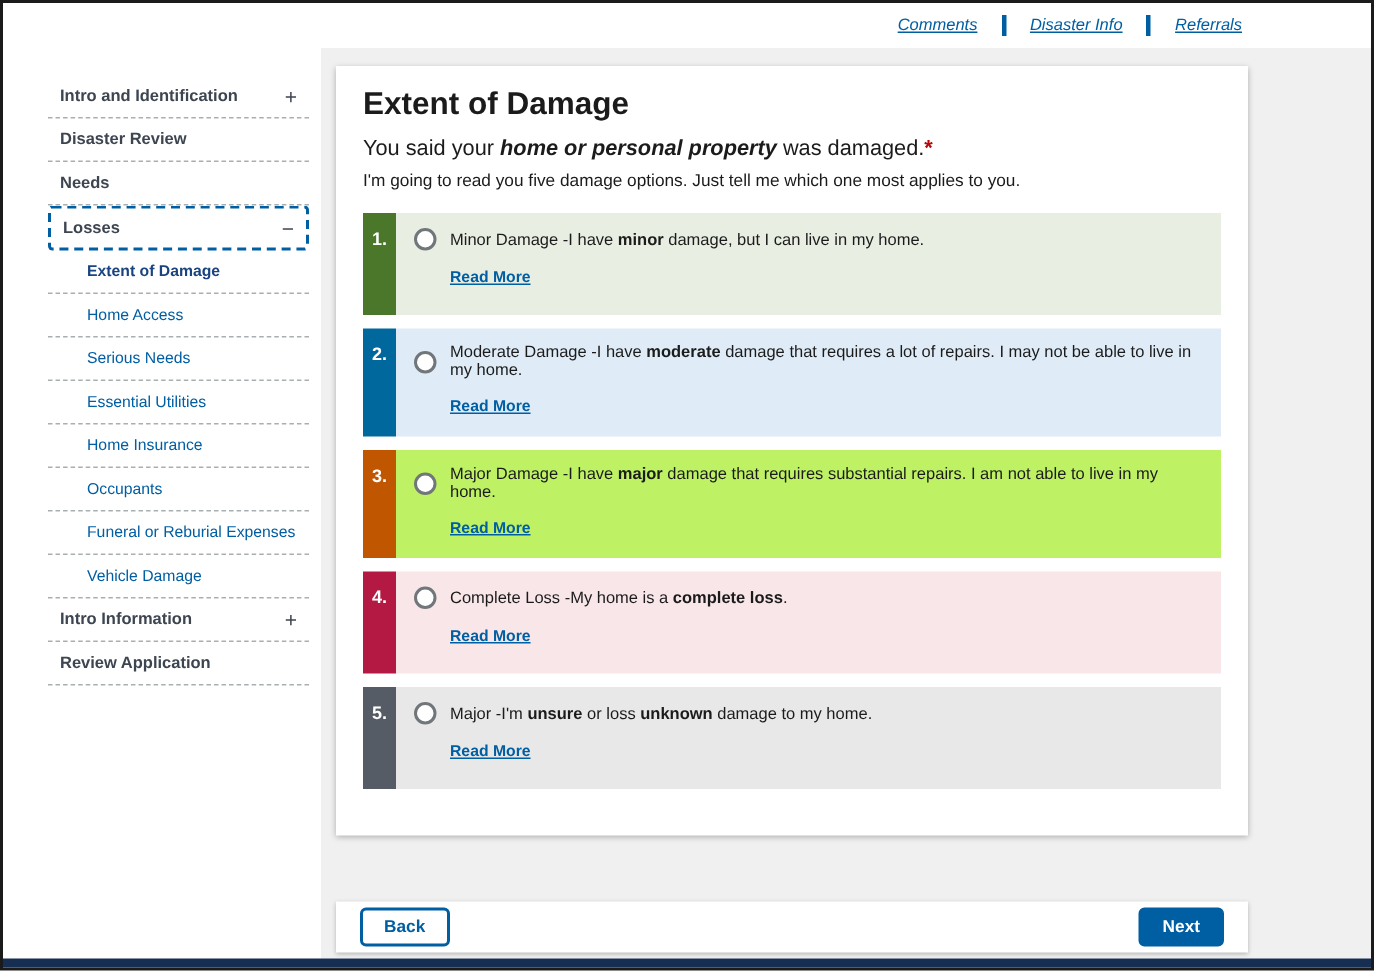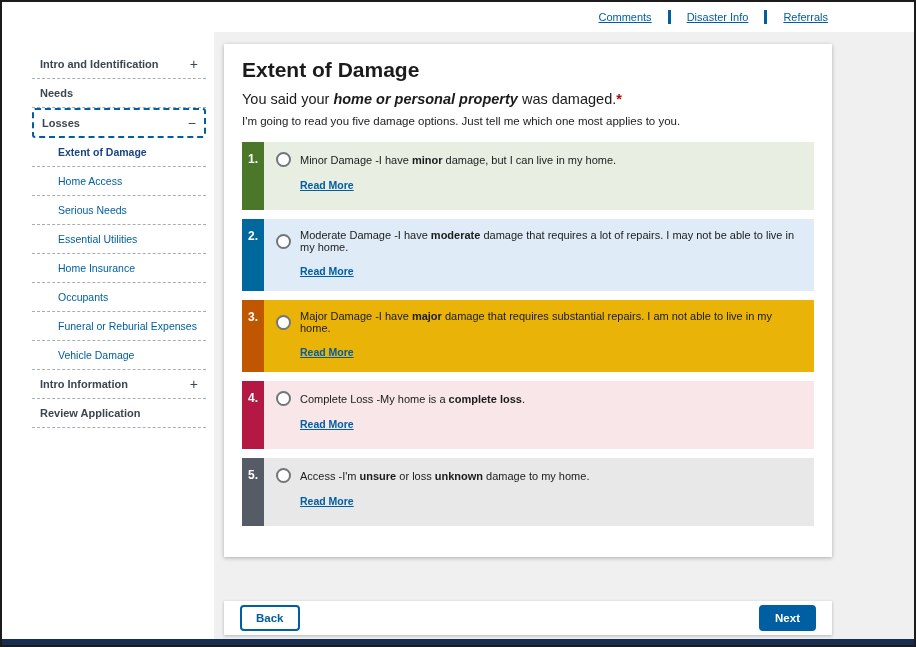--- a/index.html
+++ b/index.html
@@ -11,21 +11,21 @@
     background: #fff;
     font-family: "Liberation Sans", sans-serif;
     color: #1b1b1b;
   }
   a { cursor: pointer; }
 
   
   .topbar {
     position: absolute; top: 0; left: 0; right: 0; height: 30px;
     background: #fff; display: flex; align-items: center;
-    justify-content: flex-end; padding-right: 86px; gap: 16px;
+    justify-content: flex-end; padding-right: 86px; gap: 16px; font-style: italic;
   }
   .topbar a { font-size: 11px; color: #005ea2; text-decoration: underline; }
   .vbar { width: 3px; height: 14px; background: #005ea2; }
 
   
   .sidebar {
     position: absolute; top: 44px; left: 0; width: 212px; bottom: 6px;
     background: #fff; padding: 4px 8px 0 30px;
   }
   .nav-row {
@@ -114,20 +114,23 @@
   <span class="vbar"></span>
   <a>Referrals</a>
 </header>
 
 <nav class="sidebar">
   <div class="nav-row">
     <span>Intro and Identification</span>
     <span class="toggle">+</span>
   </div>
   <div class="nav-row">
+    <span>Disaster Review</span>
+  </div>
+  <div class="nav-row">
     <span>Needs</span>
   </div>
   <div class="nav-row active-parent">
     <span>Losses</span>
     <span class="toggle">−</span>
   </div>
   <a class="child-row active">Extent of Damage</a>
   <a class="child-row">Home Access</a>
   <a class="child-row">Serious Needs</a>
   <a class="child-row">Essential Utilities</a>
@@ -167,21 +170,21 @@
         <div class="opt-line">
           <span class="radio"></span>
           <span class="opt-text"><span>Moderate Damage -I have </span><b>moderate</b><span> damage that requires a lot of repairs. I may not be able to live in my home.</span><b></b><span></span></span>
         </div>
         <a class="read-more">Read More</a>
       </div>
     </div>
 
     <div class="option">
       <div class="num" style="background: rgb(192, 86, 0);">3.</div>
-      <div class="opt-body" style="background: #eab308;">
+      <div class="opt-body" style="background: #bef264;">
         <div class="opt-line">
           <span class="radio"></span>
           <span class="opt-text"><span>Major Damage -I have </span><b>major</b><span> damage that requires substantial repairs. I am not able to live in my home.</span><b></b><span></span></span>
         </div>
         <a class="read-more">Read More</a>
       </div>
     </div>
 
     <div class="option">
       <div class="num" style="background: rgb(179, 25, 66);">4.</div>
@@ -192,21 +195,21 @@
         </div>
         <a class="read-more">Read More</a>
       </div>
     </div>
 
     <div class="option">
       <div class="num" style="background: rgb(86, 92, 101);">5.</div>
       <div class="opt-body" style="background: rgb(232, 232, 232);">
         <div class="opt-line">
           <span class="radio"></span>
-          <span class="opt-text"><span>Access -I'm </span><b>unsure</b><span> or loss </span><b>unknown</b><span> damage to my home.</span></span>
+          <span class="opt-text"><span>Major -I'm </span><b>unsure</b><span> or loss </span><b>unknown</b><span> damage to my home.</span></span>
         </div>
         <a class="read-more">Read More</a>
       </div>
     </div>
   </section>
 </main>
 
 <div class="footer-card">
   <button class="btn btn-back">Back</button>
   <button class="btn btn-next">Next</button>

